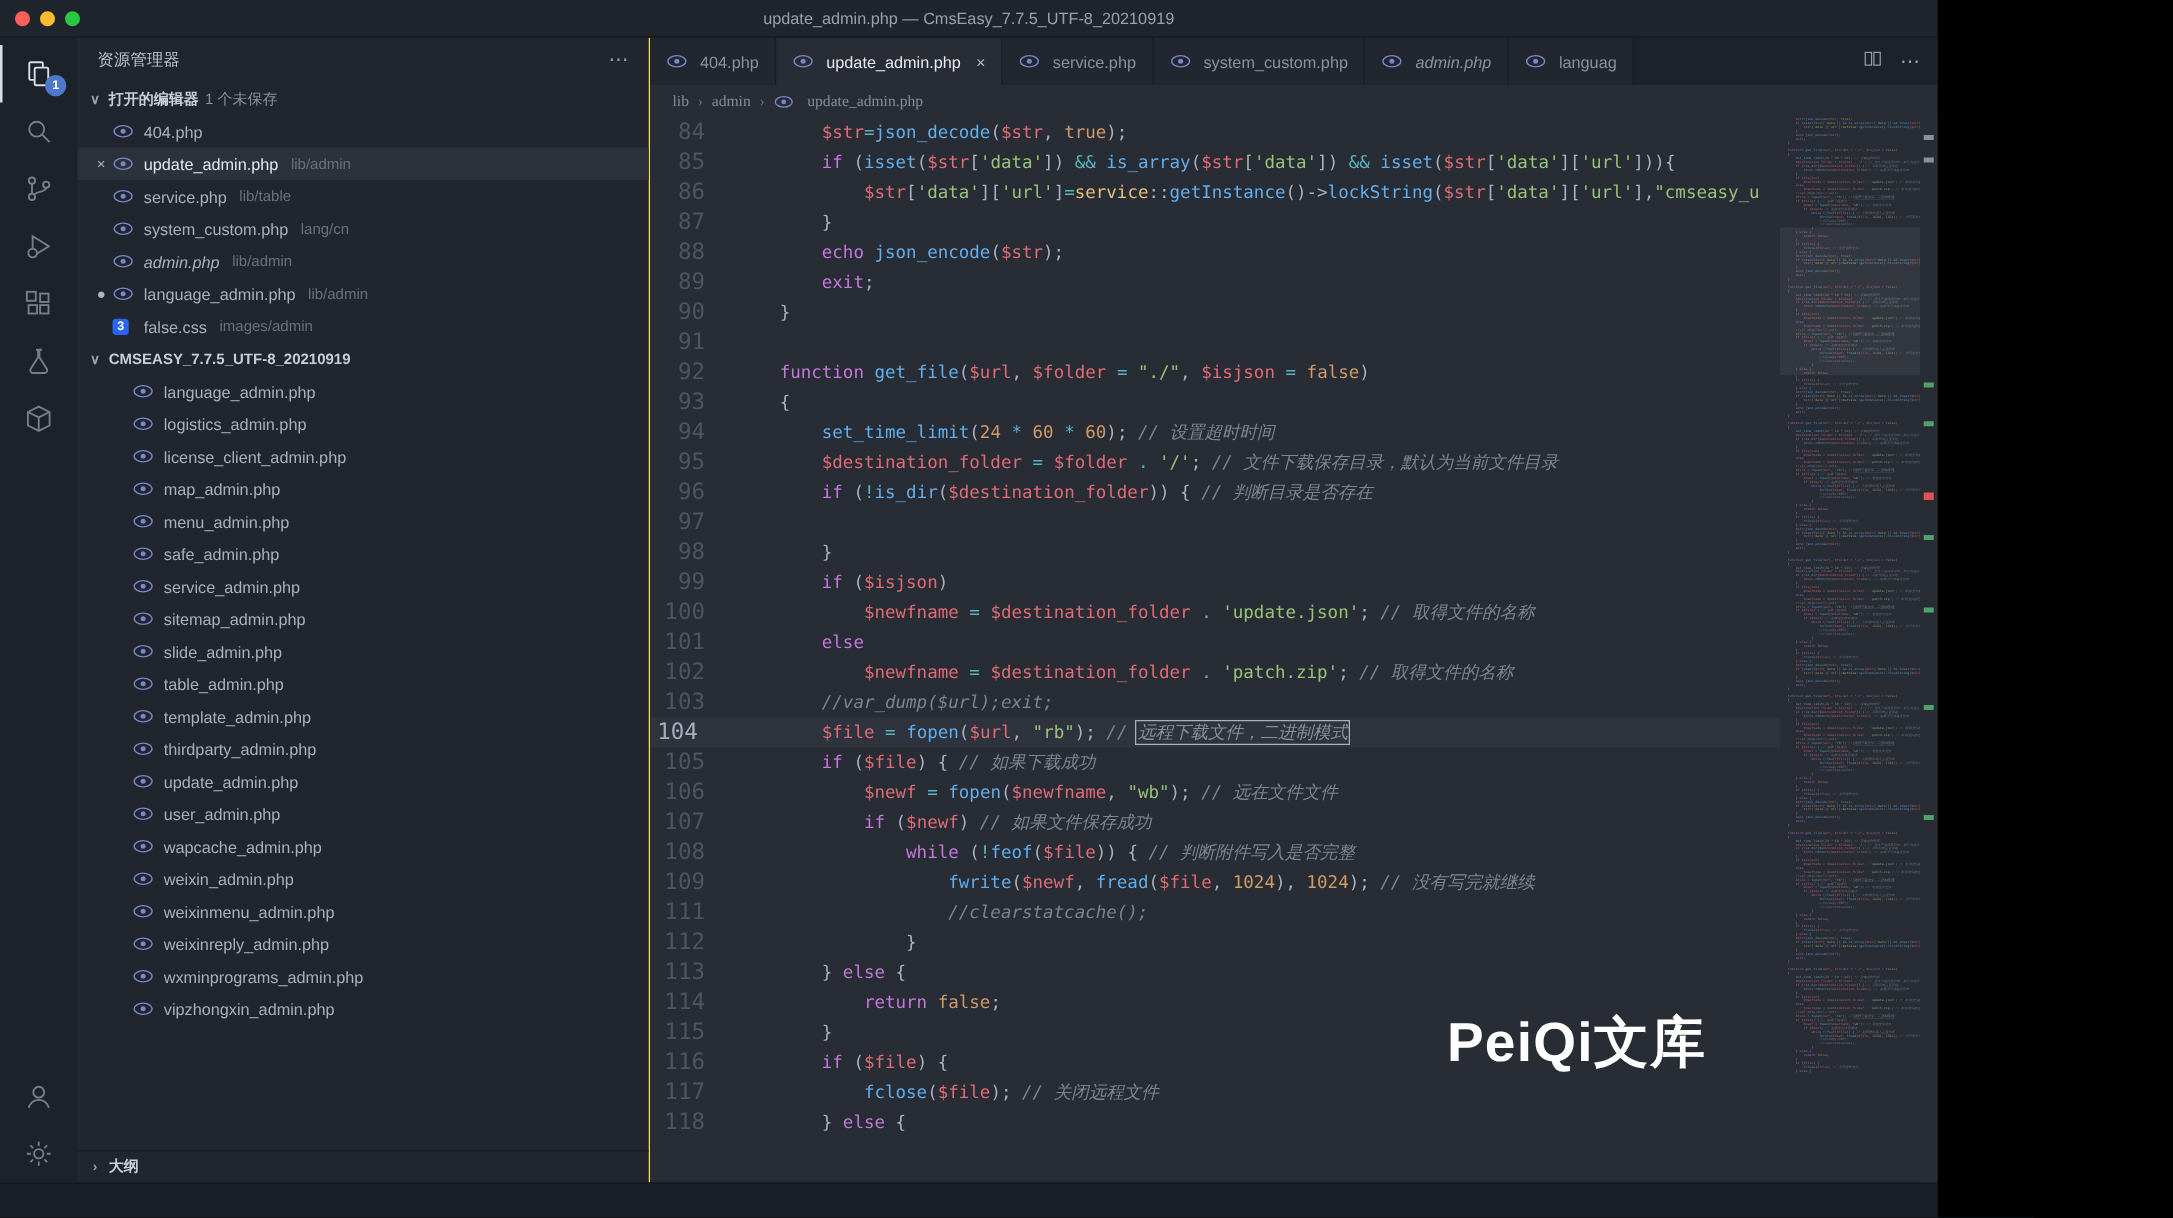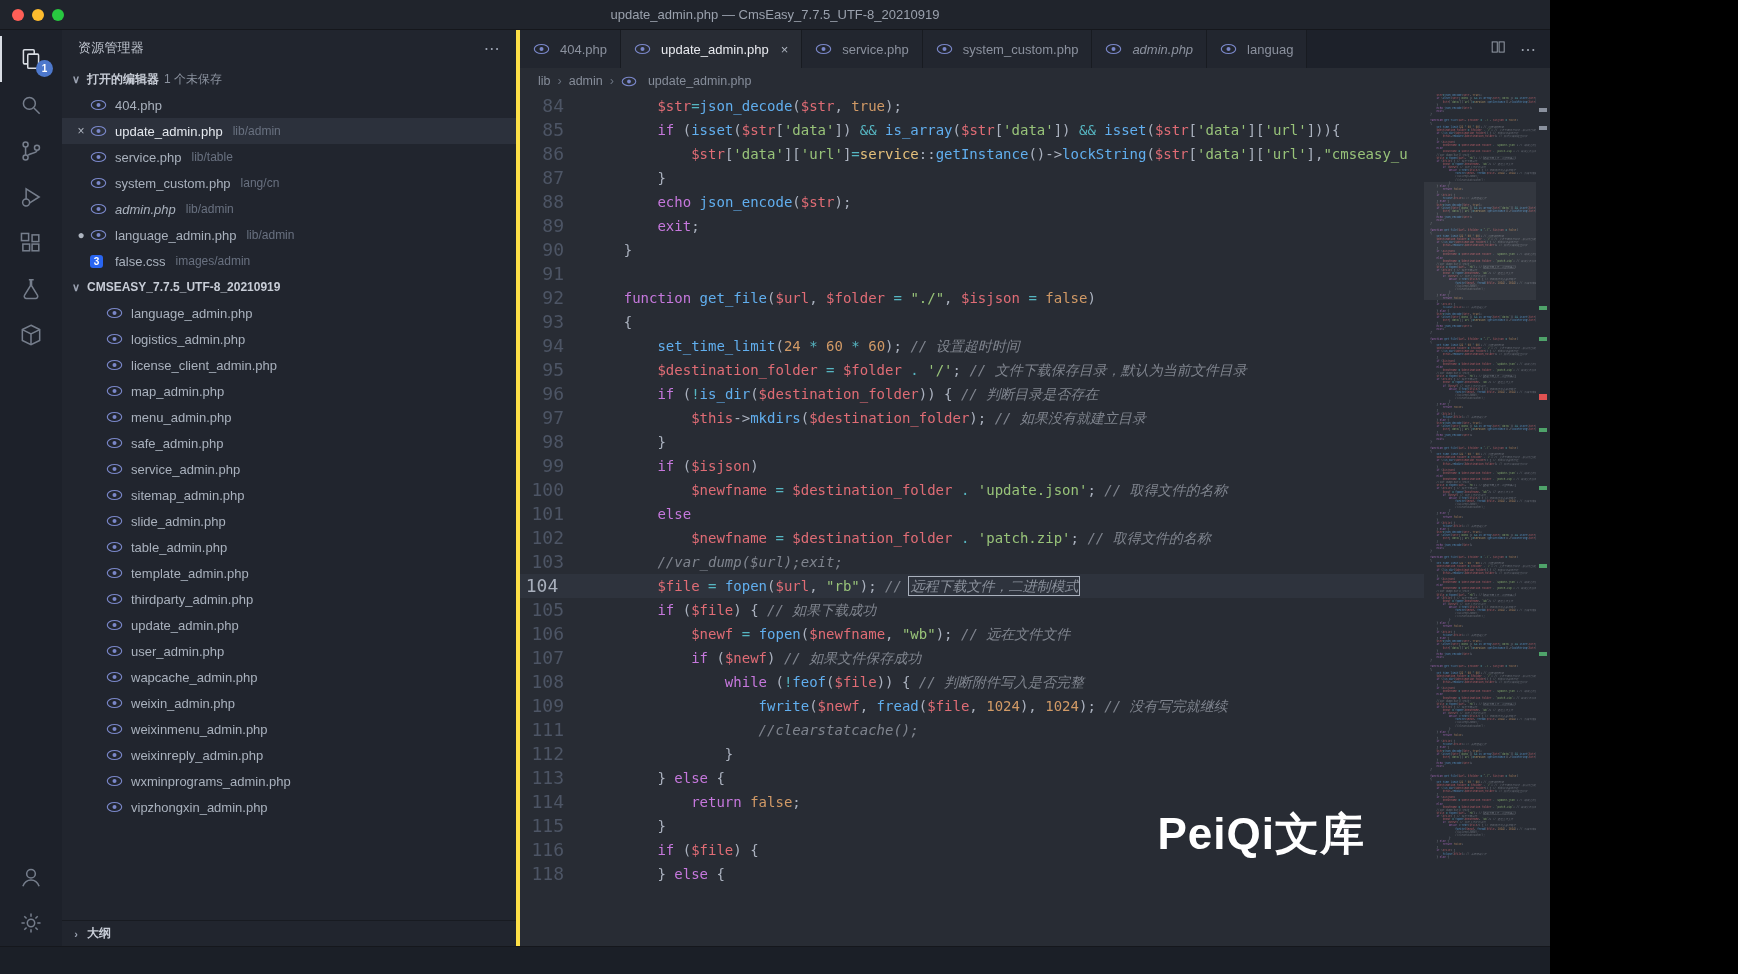--- a/index.html
+++ b/index.html
@@ -18,21 +18,21 @@
 
   
   .activitybar{flex:0 0 62px;width:62px;background:#1d212a;display:flex;flex-direction:column;align-items:center;padding-top:6px;}
   .ab-item{width:62px;height:46px;display:flex;align-items:center;justify-content:center;color:#767e8c;position:relative;cursor:pointer;}
   .ab-item.active{color:#d9dde4;box-shadow:inset 2px 0 0 #d9dde4;}
   .ab-item svg{width:26px;height:26px;stroke:currentColor;fill:none;stroke-width:1.4;}
   .ab-badge{position:absolute;right:9px;bottom:5px;background:#4d78cc;color:#fff;border-radius:50%;min-width:17px;height:17px;font-size:10px;display:flex;align-items:center;justify-content:center;font-weight:700;}
   .ab-spacer{flex:1;}
 
   
-  .sidebar{flex:0 0 458px;width:458px;background:#21252e;border-right:4px solid #fde047;display:flex;flex-direction:column;color:#9aa1b0;font-size:13px;overflow:hidden;}
+  .sidebar{flex:0 0 458px;width:458px;background:#21252e;border-right:1px solid #fde047;display:flex;flex-direction:column;color:#9aa1b0;font-size:13px;overflow:hidden;}
   .sb-header{flex:0 0 36px;display:flex;align-items:center;padding:0 16px;color:#bfc5cf;letter-spacing:.2px;}
   .sb-header .dots{margin-left:auto;color:#9aa1b0;cursor:pointer;font-size:16px;}
   .sect{flex:0 0 26px;display:flex;align-items:center;gap:5px;padding:0 8px;font-weight:700;color:#c8cdd7;font-size:12px;cursor:pointer;white-space:nowrap;}
   .sect .chev{font-size:11px;color:#9aa1b0;width:12px;text-align:center;}
   .sect .sect-badge{font-weight:400;color:#8a919e;}
   .row{flex:0 0 26px;height:26px;display:flex;align-items:center;padding-left:10px;cursor:pointer;white-space:nowrap;overflow:hidden;}
   .row.selected{background:#2c313c;}
   .row-mark{width:18px;flex:0 0 18px;text-align:center;color:#aeb5c0;font-size:12px;}
   .file-icon{width:20px;flex:0 0 20px;display:inline-flex;align-items:center;color:#7a87c9;}
   .file-icon svg{width:17px;height:12px;}
@@ -48,21 +48,21 @@
   
   .editor-col{flex:1;display:flex;flex-direction:column;min-width:0;background:#282c34;}
   .tabbar{flex:0 0 38px;height:38px;background:#1d212a;display:flex;align-items:stretch;overflow:hidden;}
   .tab{display:flex;align-items:center;gap:7px;padding:0 13px;background:#22262f;border-right:1px solid #181b21;color:#8b919e;font-size:13px;cursor:pointer;white-space:nowrap;}
   .tab.active{background:#282c34;color:#e8eaef;}
   .tab.italic .tab-label{font-style:italic;}
   .tab-close{margin-left:5px;color:#aeb5c0;font-size:13px;}
   .tab-actions{margin-left:auto;display:flex;align-items:center;gap:14px;padding:0 14px;color:#9aa1ad;background:#1d212a;}
   .tab-actions svg{width:16px;height:16px;stroke:currentColor;fill:none;stroke-width:1.3;}
   .tab-actions .dots{font-size:16px;cursor:pointer;}
-  .breadcrumb{flex:0 0 26px;display:flex;align-items:center;gap:7px;padding-left:18px;font-size:12.5px;color:#868d9a;}
+  .breadcrumb{flex:0 0 26px;display:flex;align-items:center;gap:7px;padding-left:18px;font-size:12.5px;color:#868d9a;font-family:Liberation Serif, serif;}
   .bc-sep{color:#6b7380;}
   .bc-item{cursor:pointer;}
   .breadcrumb .file-icon svg{width:16px;height:11px;}
 
   
   .code-wrap{flex:1;display:flex;min-height:0;position:relative;}
   .code-area{flex:1;overflow:hidden;font-family:"DejaVu Sans Mono",monospace;font-size:14px;line-height:24px;}
   .code-line{display:flex;height:24px;}
   .code-line.current{background:rgba(130,145,180,0.08);}
   .ln{flex:0 0 70px;width:70px;text-align:right;padding-right:26px;color:#4d5565;font-size:18px;cursor:pointer;}
@@ -587,21 +587,20 @@
             <div class="code-line">
               <span class="ln">95</span>
               <span class="ltext"><span class="tk-p">        </span><span class="tk-v">$destination_folder</span><span class="tk-p"> </span><span class="tk-o">=</span><span class="tk-p"> </span><span class="tk-v">$folder</span><span class="tk-p"> </span><span class="tk-o">.</span><span class="tk-p"> </span><span class="tk-s">'/'</span><span class="tk-p">; </span><span class="tk-c">// 文件下载保存目录，默认为当前文件目录</span></span>
             </div>
             <div class="code-line">
               <span class="ln">96</span>
               <span class="ltext"><span class="tk-p">        </span><span class="tk-k">if</span><span class="tk-p"> (</span><span class="tk-o">!</span><span class="tk-f">is_dir</span><span class="tk-p">(</span><span class="tk-v">$destination_folder</span><span class="tk-p">)) { </span><span class="tk-c">// 判断目录是否存在</span></span>
             </div>
             <div class="code-line">
               <span class="ln">97</span>
-              <span class="ltext"><span class="tk-p">            </span><span class="tk-v">$this</span><span class="tk-p">-&gt;</span><span class="tk-f">mkdirs</span><span class="tk-p">(</span><span class="tk-v">$destination_folder</span><span class="tk-p">); </span><span class="tk-c">// 如果没有就建立目录</span></span>
             </div>
             <div class="code-line">
               <span class="ln">98</span>
               <span class="ltext"><span class="tk-p">        }</span></span>
             </div>
             <div class="code-line">
               <span class="ln">99</span>
               <span class="ltext"><span class="tk-p">        </span><span class="tk-k">if</span><span class="tk-p"> (</span><span class="tk-v">$isjson</span><span class="tk-p">)</span></span>
             </div>
             <div class="code-line">
@@ -660,20 +659,24 @@
               <span class="ln">114</span>
               <span class="ltext"><span class="tk-p">            </span><span class="tk-k">return</span><span class="tk-p"> </span><span class="tk-n">false</span><span class="tk-p">;</span></span>
             </div>
             <div class="code-line">
               <span class="ln">115</span>
               <span class="ltext"><span class="tk-p">        }</span></span>
             </div>
             <div class="code-line">
               <span class="ln">116</span>
               <span class="ltext"><span class="tk-p">        </span><span class="tk-k">if</span><span class="tk-p"> (</span><span class="tk-v">$file</span><span class="tk-p">) {</span></span>
+            </div>
+            <div class="code-line">
+              <span class="ln">117</span>
+              <span class="ltext"><span class="tk-p">            </span><span class="tk-f">fclose</span><span class="tk-p">(</span><span class="tk-v">$file</span><span class="tk-p">); </span><span class="tk-c">// 关闭远程文件</span></span>
             </div>
             <div class="code-line">
               <span class="ln">118</span>
               <span class="ltext"><span class="tk-p">        } </span><span class="tk-k">else</span><span class="tk-p"> {</span></span>
             </div>
           </div>
         <div class="minimap">
           <div class="mm-inner" id="mm-inner">
               <div class="mm-line"><span class="tk-p">        </span><span class="tk-v">$str</span><span class="tk-o">=</span><span class="tk-f">json_decode</span><span class="tk-p">(</span><span class="tk-v">$str</span><span class="tk-p">, </span><span class="tk-n">true</span><span class="tk-p">);</span></div>
               <div class="mm-line"><span class="tk-p">        </span><span class="tk-k">if</span><span class="tk-p"> (</span><span class="tk-f">isset</span><span class="tk-p">(</span><span class="tk-v">$str</span><span class="tk-p">[</span><span class="tk-s">'data'</span><span class="tk-p">]) </span><span class="tk-o">&amp;&amp;</span><span class="tk-p"> </span><span class="tk-f">is_array</span><span class="tk-p">(</span><span class="tk-v">$str</span><span class="tk-p">[</span><span class="tk-s">'data'</span><span class="tk-p">]) </span><span class="tk-o">&amp;&amp;</span><span class="tk-p"> </span><span class="tk-f">isset</span><span class="tk-p">(</span><span class="tk-v">$str</span><span class="tk-p">[</span></div>

